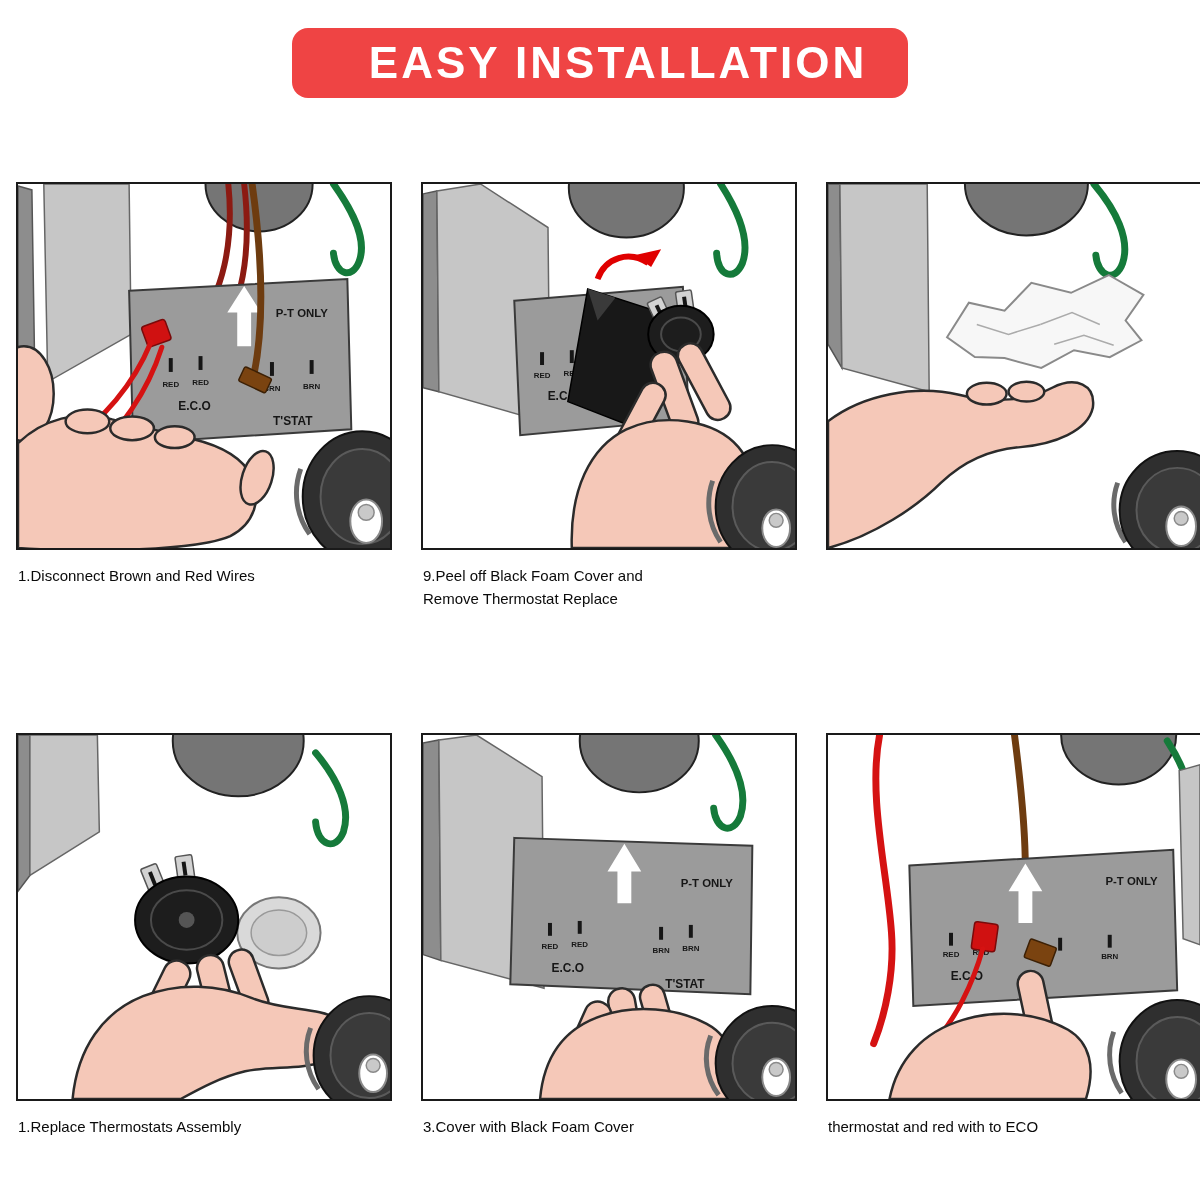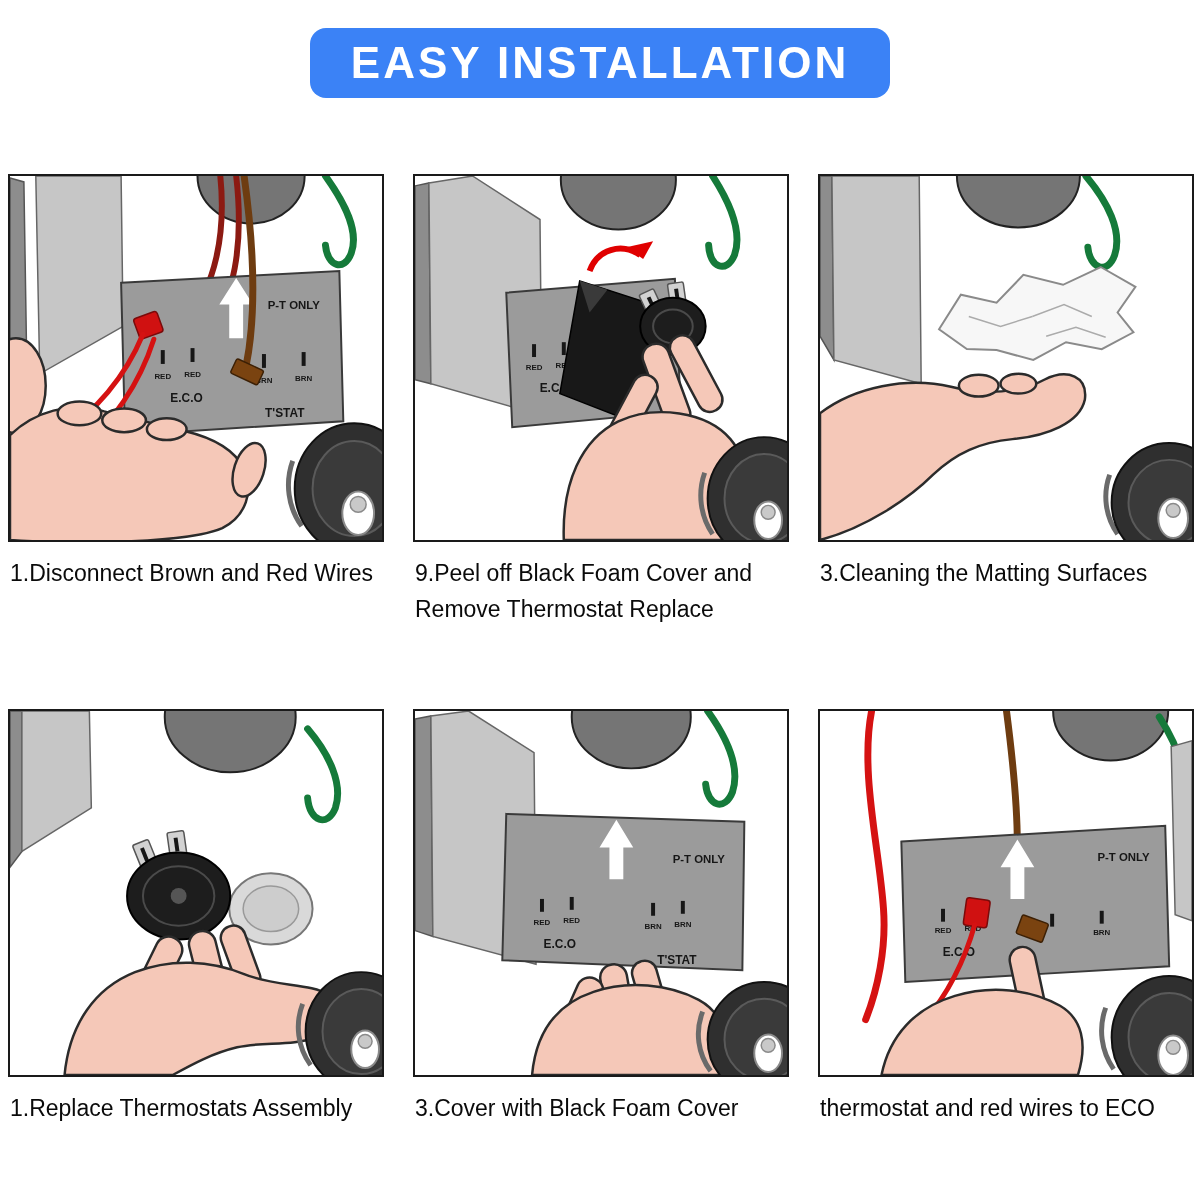--- a/index.html
+++ b/index.html
@@ -2,39 +2,39 @@
 <html><head>
 <meta charset="utf-8">
 <style>
   html,body{margin:0;padding:0;}
   body{
     width:1200px;height:1200px;background:#ffffff;overflow:hidden;
     font-family:"Liberation Sans", sans-serif;
   }
   .banner{
     width:580px;height:70px;margin:28px auto 0;
-    background:#3b82f6;border-radius:16px;
-    display:flex;align-items:center;justify-content:center;
+    background:#ef4444;border-radius:16px;
+    display:flex;align-items:center;justify-content:center;padding-left:36px;
   }
   .banner h1{
     margin:0;color:#ffffff;font-size:44px;font-weight:bold;letter-spacing:3px;
   }
   .grid{
     display:grid;grid-template-columns:repeat(3,376px);column-gap:29px;
     padding:0 6px 0 8px;margin-top:76px;
   }
-  figure{margin:0;}
+  figure{margin:8px;}
   .panel{
     width:376px;height:368px;border:2px solid #1A1A1A;box-sizing:border-box;
     background:#ffffff;overflow:hidden;
   }
   .panel svg{display:block;width:372px;height:364px;}
   .caption{
     height:153px;margin-top:14px;padding-left:2px;
-    font-size:23px;color:#0A0A0A;line-height:1.55;
+    font-size:15px;color:#0A0A0A;line-height:1.55;
   }
   .cap-line:empty{display:none;}
 
   
   svg .skin{fill:#F5C8B8;stroke:#2B2B2B;stroke-width:2.5;}
   svg .wall{fill:#C6C6C6;stroke:#666;stroke-width:1.5;}
   svg .wall-dark{fill:#8D8D8D;stroke:#555;stroke-width:1.5;}
   svg .plate{fill:#9B9B9B;stroke:#3A3A3A;stroke-width:2;}
   svg .dark-circle{fill:#757575;stroke:#222;stroke-width:2;}
   svg .green-wire{fill:none;stroke:#157A3A;stroke-width:7;stroke-linecap:round;}
@@ -207,24 +207,20 @@
         </g>
         <g>
           <path class="cyl-ring" d="M292,302 A62,64 0 0 0 300,362"></path>
           <ellipse class="cylinder" cx="352" cy="330" rx="58" ry="60"></ellipse>
           <ellipse class="cyl-inner" cx="352" cy="330" rx="41" ry="43"></ellipse>
           <ellipse class="keyhole" cx="356" cy="346" rx="15" ry="20"></ellipse>
           <circle class="key-cap" cx="356" cy="338" r="7"></circle>
         </g>
       </svg>
     </div>
-    <figcaption class="caption">
-      <div class="cap-line">3.Cleaning the Matting Surfaces</div>
-
-    </figcaption>
   </figure>
 
   <figure class="cell">
     <div class="panel">
       <svg viewBox="0 0 375 368" preserveAspectRatio="none">
         <g>
           <polygon class="wall-dark" points="0,0 12,0 12,142 0,158"></polygon>
           <polygon class="wall" points="12,0 80,0 82,98 12,142"></polygon>
         </g>
         <ellipse class="dark-circle" cx="222" cy="6" rx="66" ry="56"></ellipse>
@@ -339,17 +335,17 @@
         <g>
           <path class="cyl-ring" d="M288,300 A64,66 0 0 0 296,362"></path>
           <ellipse class="cylinder" cx="352" cy="330" rx="58" ry="62"></ellipse>
           <ellipse class="cyl-inner" cx="352" cy="330" rx="41" ry="45"></ellipse>
           <ellipse class="keyhole" cx="356" cy="348" rx="15" ry="20"></ellipse>
           <circle class="key-cap" cx="356" cy="340" r="7"></circle>
         </g>
       </svg>
     </div>
     <figcaption class="caption">
-      <div class="cap-line">thermostat and red wires to ECO</div>
+      <div class="cap-line">thermostat and red with to ECO</div>
     </figcaption>
   </figure>
 
 </main>
 
 </body></html>

